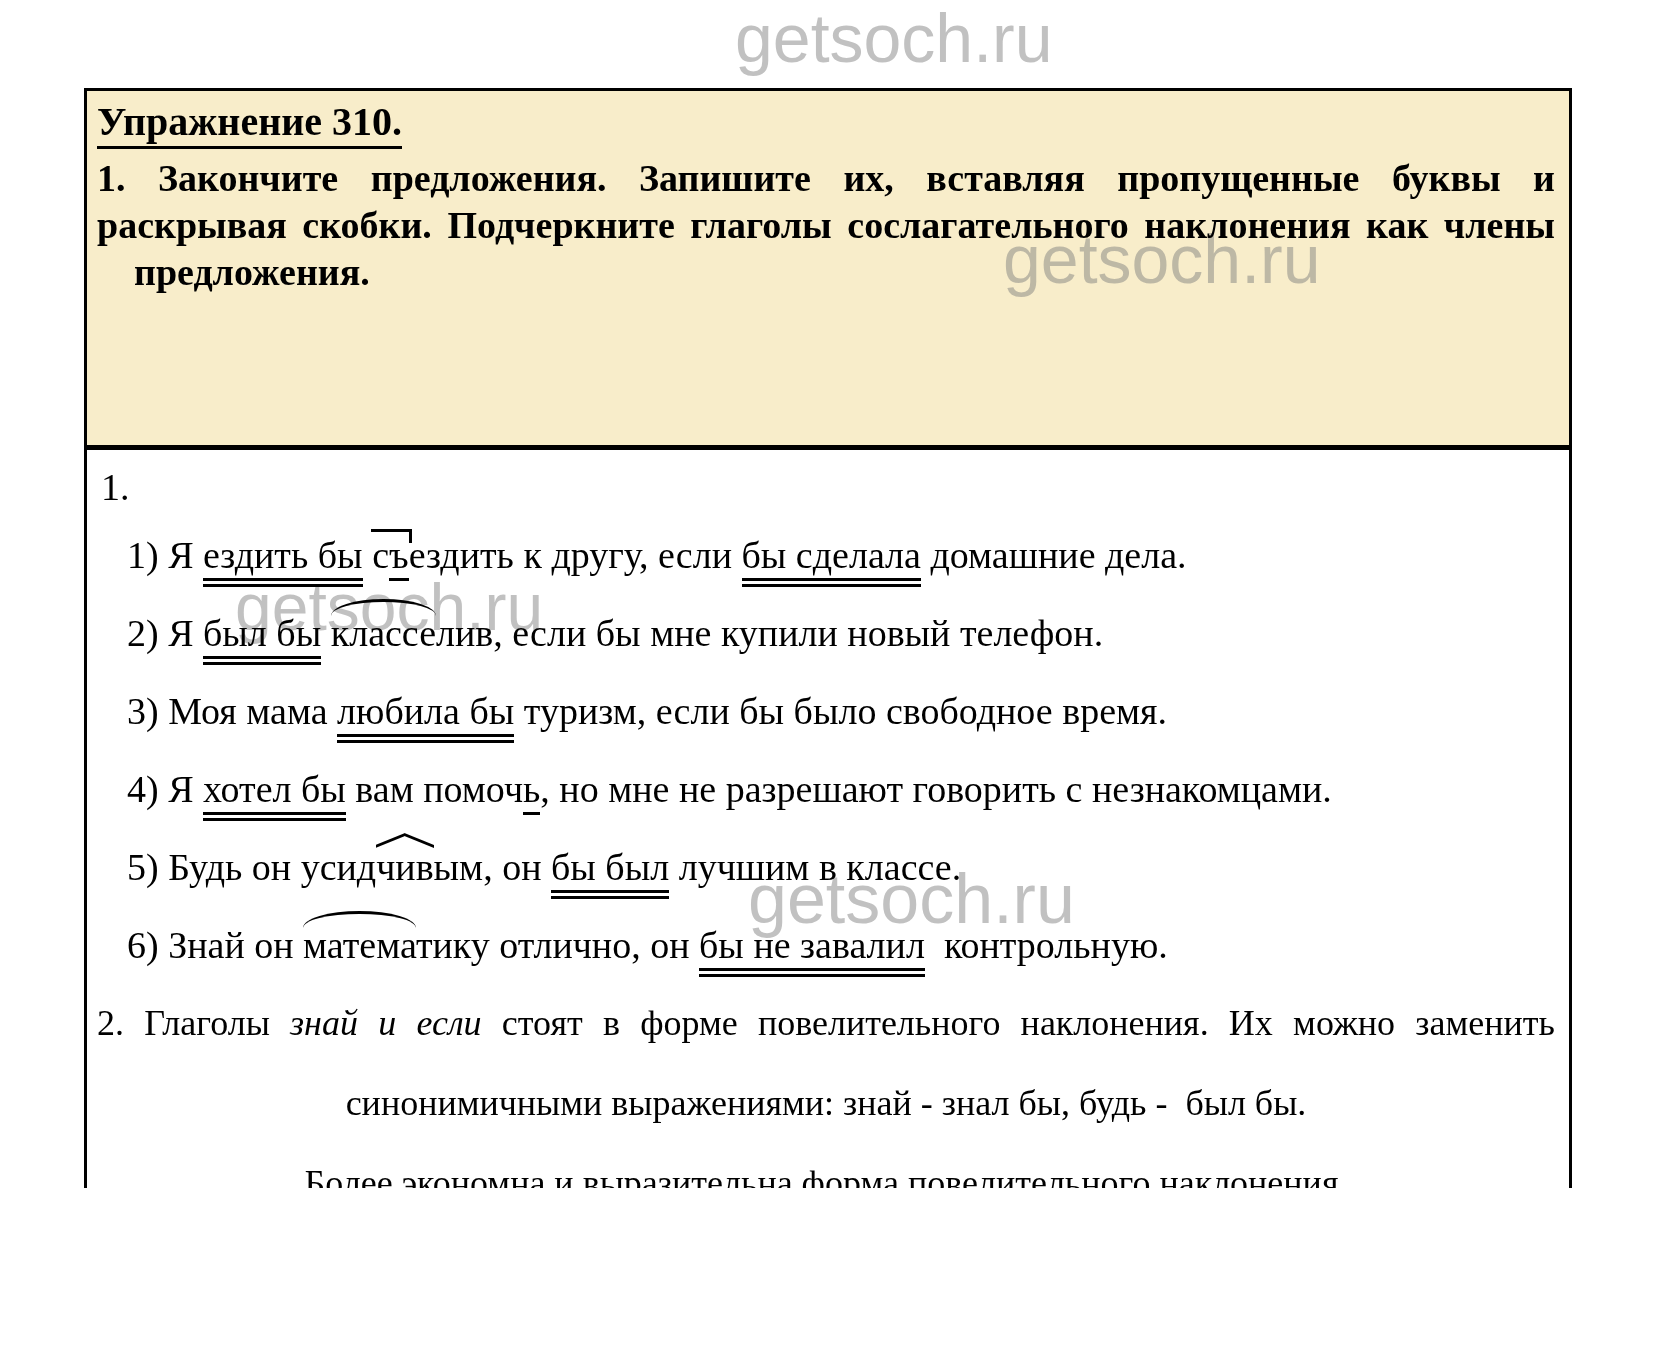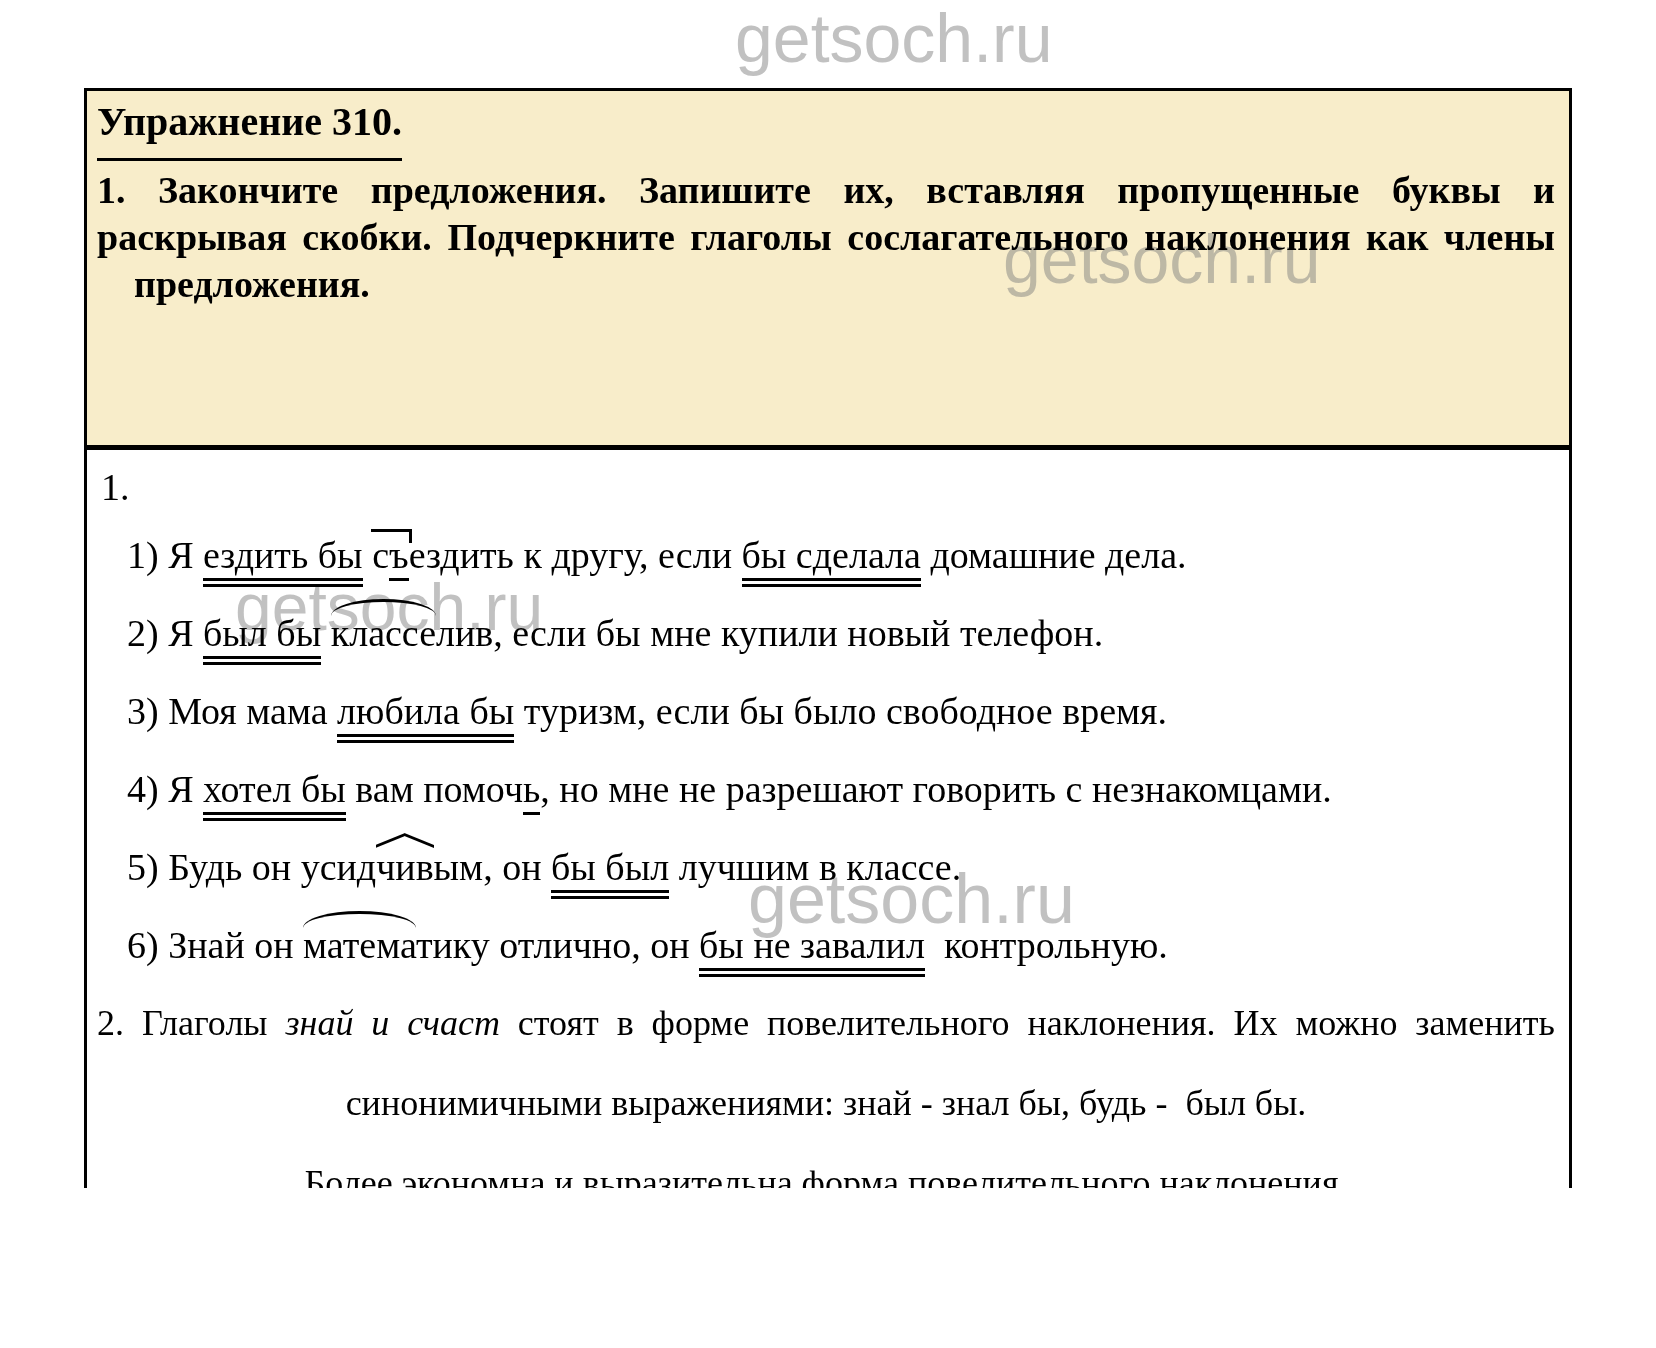--- a/index.html
+++ b/index.html
@@ -33,21 +33,21 @@
     box-sizing:border-box;
     background:#f8edca;
     border:3px solid #000;
     padding:6px 14px 0 10px;
     z-index:0;
   }
   .task-title{
     display:inline-block;
     font-size:40px;font-weight:bold;
     border-bottom:3px solid #000;
-    padding-bottom:13px;
+    padding-bottom:1px;
     margin:2px 0 6px 0;
     line-height:46px;
   }
   .task-para{margin:0 0 2px 0;}
   .jline{
     font-size:38px;font-weight:bold;line-height:47px;
     text-align:justify;text-align-last:justify;
   }
   .jline.last{text-align-last:left;margin-left:37px;}
 
@@ -111,21 +111,21 @@
     <div class="part1-label">1.</div>
     <div class="sentences">
         <div class="sentence"><span>1) Я </span><span class="u2">ездить бы</span><span> </span><span class="prefix"><span>с</span><span class="u1">ъ</span></span><span>ездить к другу, если </span><span class="u2">бы сделала</span><span> домашние дела.</span></div>
         <div class="sentence"><span>2) Я </span><span class="u2">был бы</span><span> </span><span class="root">классе</span><span>лив, если бы мне купили новый телефон.</span></div>
         <div class="sentence"><span>3) Моя мама </span><span class="u2">любила бы</span><span> туризм, если бы было свободное время.</span></div>
         <div class="sentence"><span>4) Я </span><span class="u2">хотел бы</span><span> вам помоч</span><span class="u1">ь</span><span>, но мне не разрешают говорить с незнакомцами.</span></div>
         <div class="sentence"><span>5) Будь он усид</span><span class="suffix"><span class="bold">чи</span><span>в</span></span><span>ым, он </span><span class="u2">бы был</span><span> лучшим в классе.</span></div>
         <div class="sentence last"><span>6) Знай он </span><span class="root"><span>мат</span><span class="bold">е</span><span>ма</span></span><span>тику отлично, он </span><span class="u2">бы не завалил</span><span>&nbsp; контрольную.</span></div>
       </div>
     <div class="part2">
-        <div class="p2line"><span>2. Глаголы </span><span class="it">знай и счаст</span><span> стоят в форме повелительного наклонения. Их можно заменить</span></div>
+        <div class="p2line"><span>2. Глаголы </span><span class="it">знай и если</span><span> стоят в форме повелительного наклонения. Их можно заменить</span></div>
         <div class="p2line"><span>синонимичными выражениями: знай - знал бы, будь - &nbsp;был бы.</span></div>
         <div class="p2line last"><span>Более экономна и выразительна форма повелительного наклонения.</span></div>
       </div>
   </div>
 
   <div class="wm wm-bottom">getsoch.ru</div>
 
 </div>
 
 </body></html>

